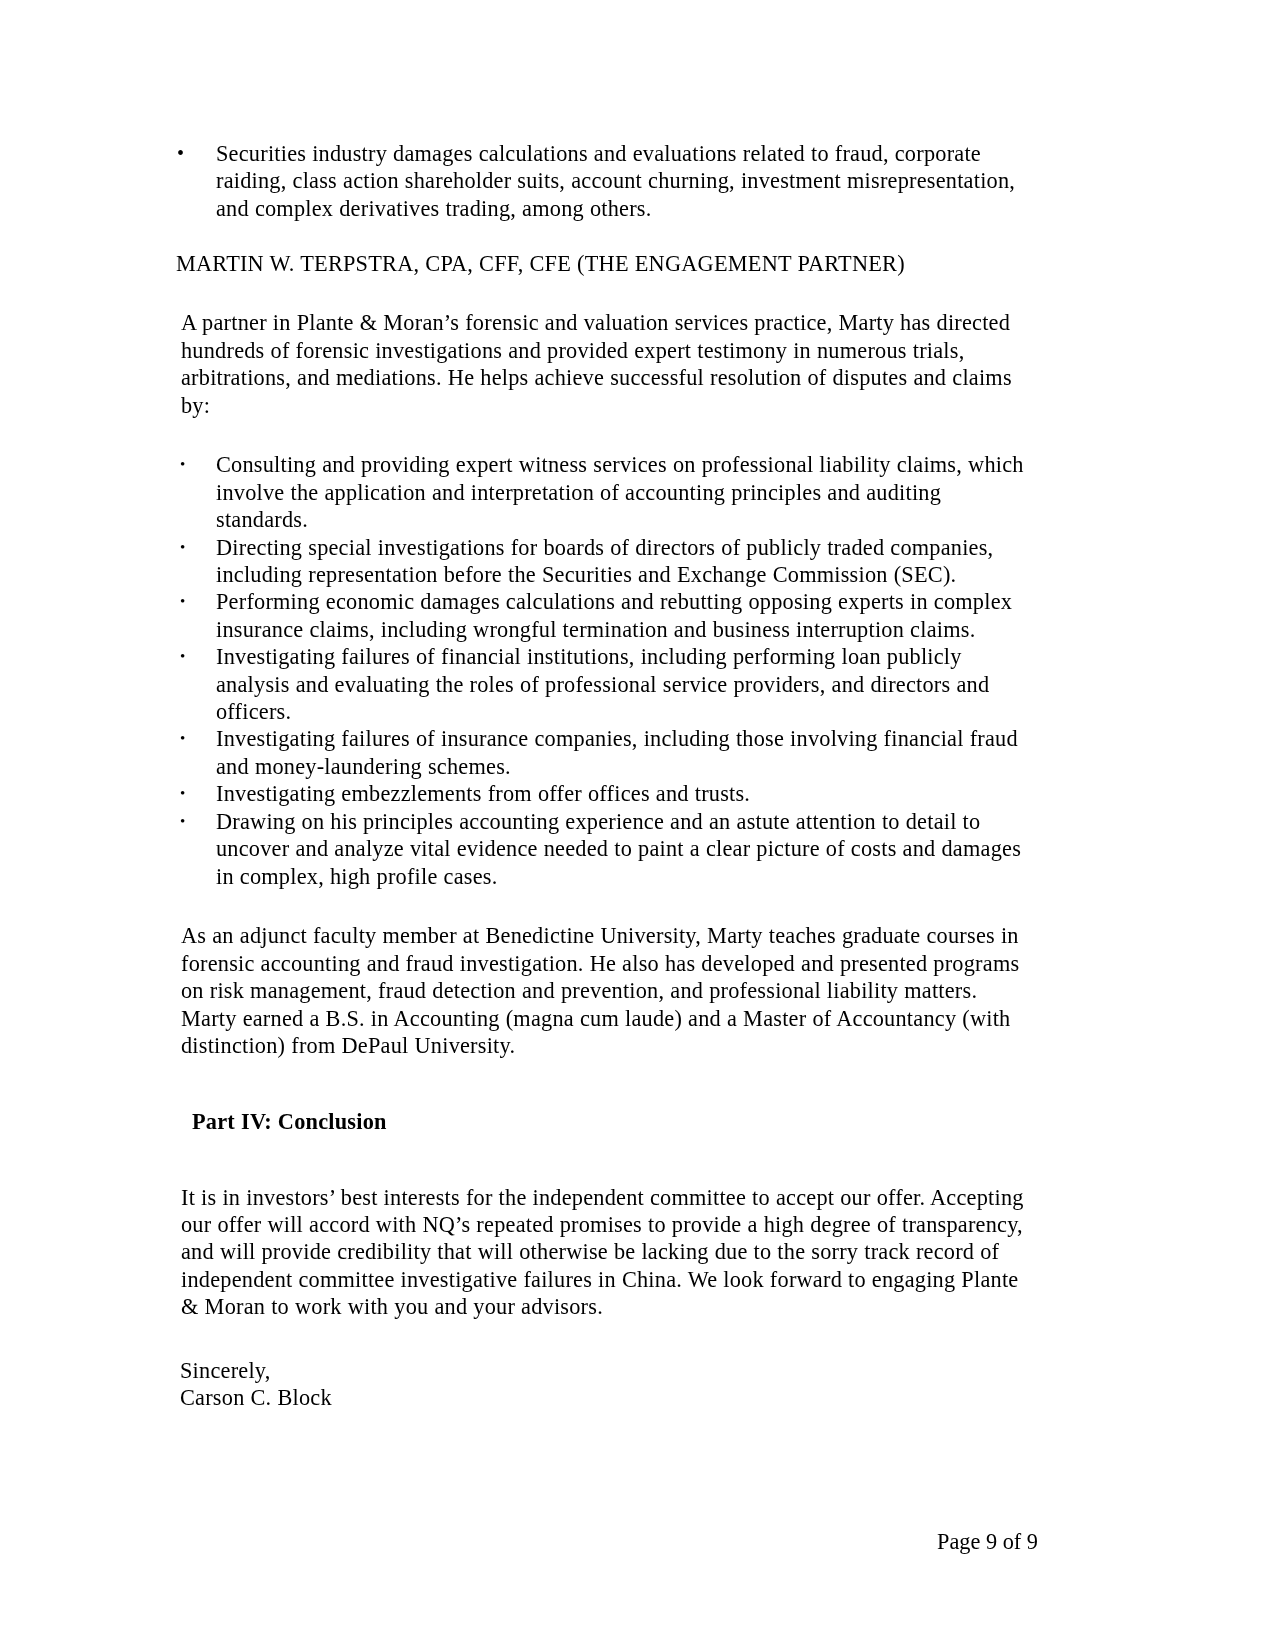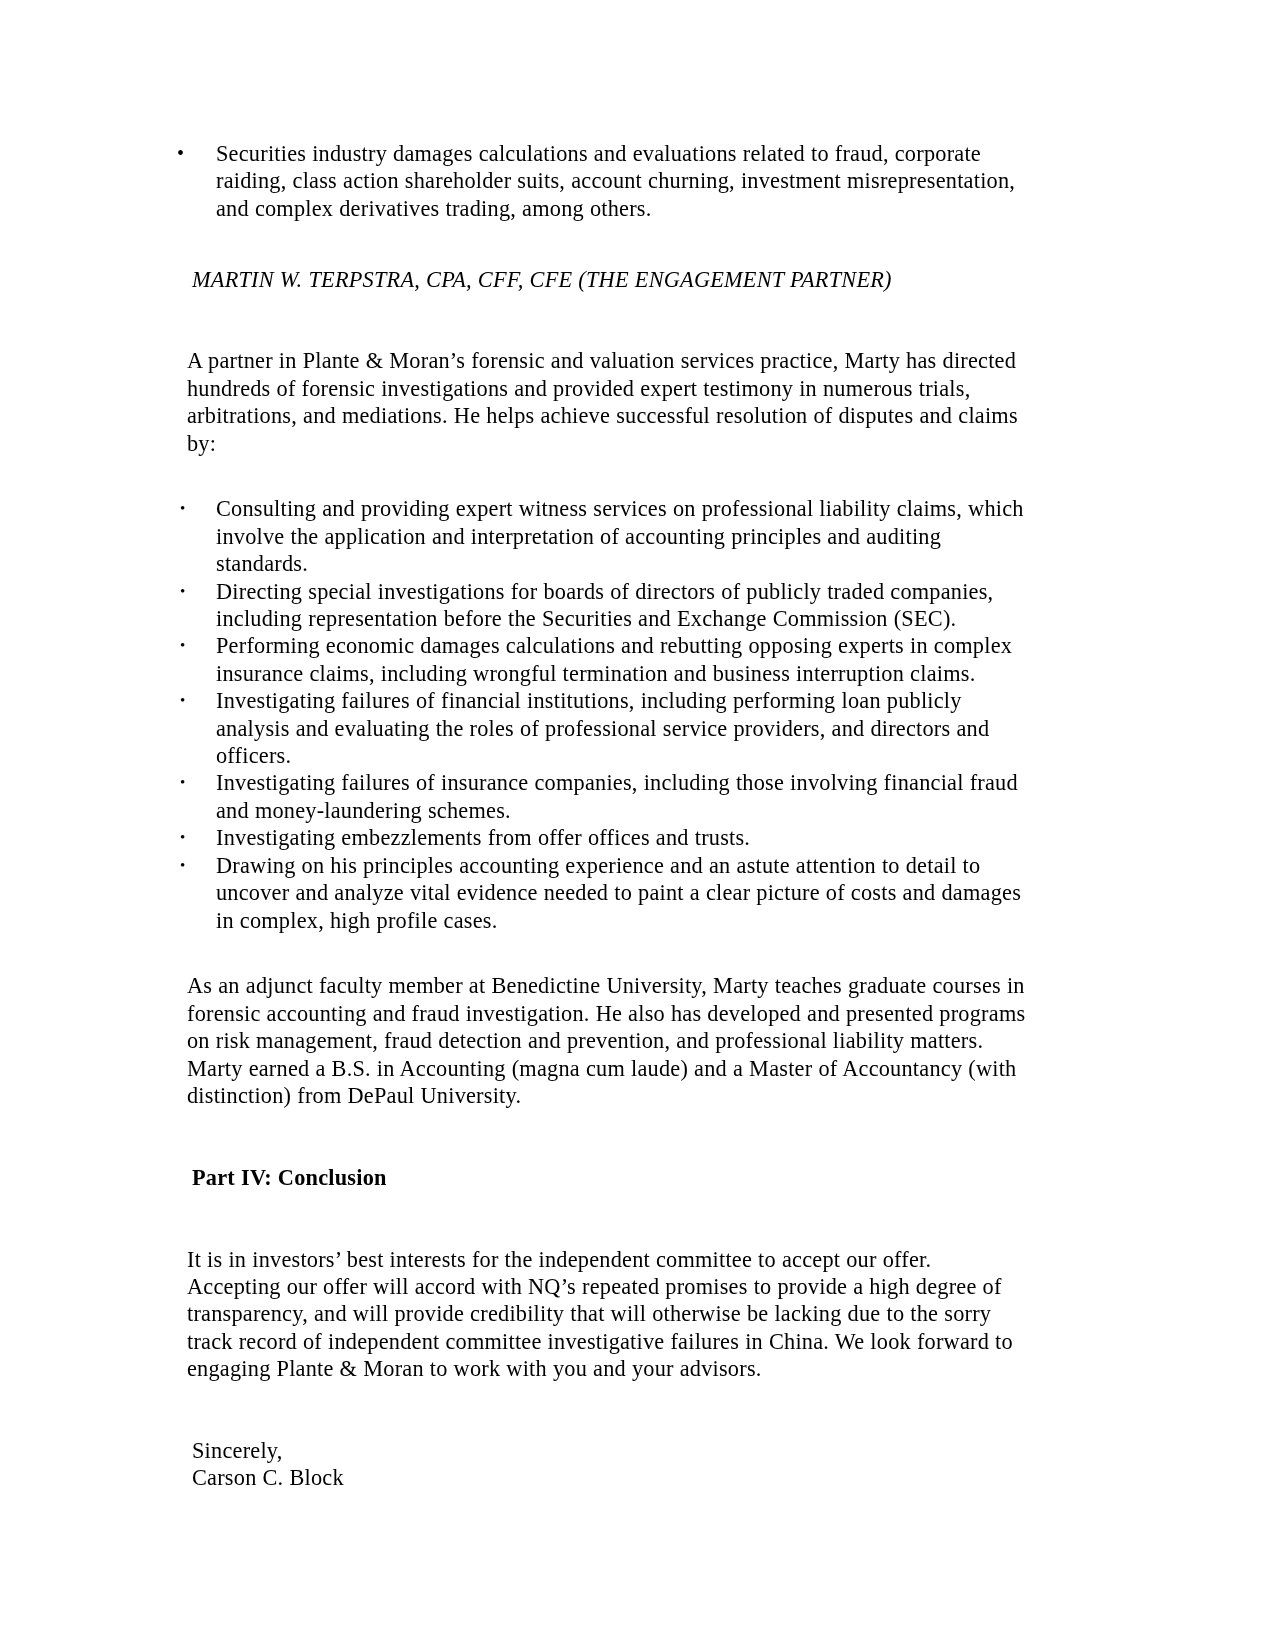--- a/index.html
+++ b/index.html
@@ -28,29 +28,28 @@
   }
   
   .para, .bullets li, .sig-line, .heading-caps, .heading-bold {
     font-size: 22.3px;
     line-height: 27.4px;
     text-align: left;
     letter-spacing: 0.01em;
     word-spacing: 0.01em;
   }
   .para {
-    margin: 11px;
+    margin: 5px;
   }
   .gap {
     height: 27.4px;
   }
   .heading-caps {
-    margin: 16px;
+    margin: 0;
     font-weight: normal;
-    font-style: italic;
   }
   .heading-bold {
     margin: 16px;
     font-weight: bold;
   }
   
   ul.bullets {
     list-style: none;
     margin: 0;
     padding: 0;
@@ -77,21 +76,21 @@
   }
   
   ul.bullets.second-list li {
     padding-left: 40px;
   }
   ul.bullets.second-list li .bullet-glyph {
     left: 4px;
     font-size: 15px;
   }
   .sig-block {
-    margin: 16px;
+    margin: 4px;
   }
   .sig-line {
     margin: 0;
   }
   .footer {
     position: absolute;
     left: 176px;
     top: 1528px;
     width: 862px;
     text-align: right;
@@ -168,14 +167,17 @@
 
     <div class="gap"></div>
 
     <div class="sig-block">
       <p class="sig-line">Sincerely,</p>
       <p class="sig-line">Carson C. Block</p>
     </div>
 
   </div>
 
+  <div class="footer">
+    <span>Page 9 of 9</span>
+  </div>
 
 </div>
 
 </body></html>

